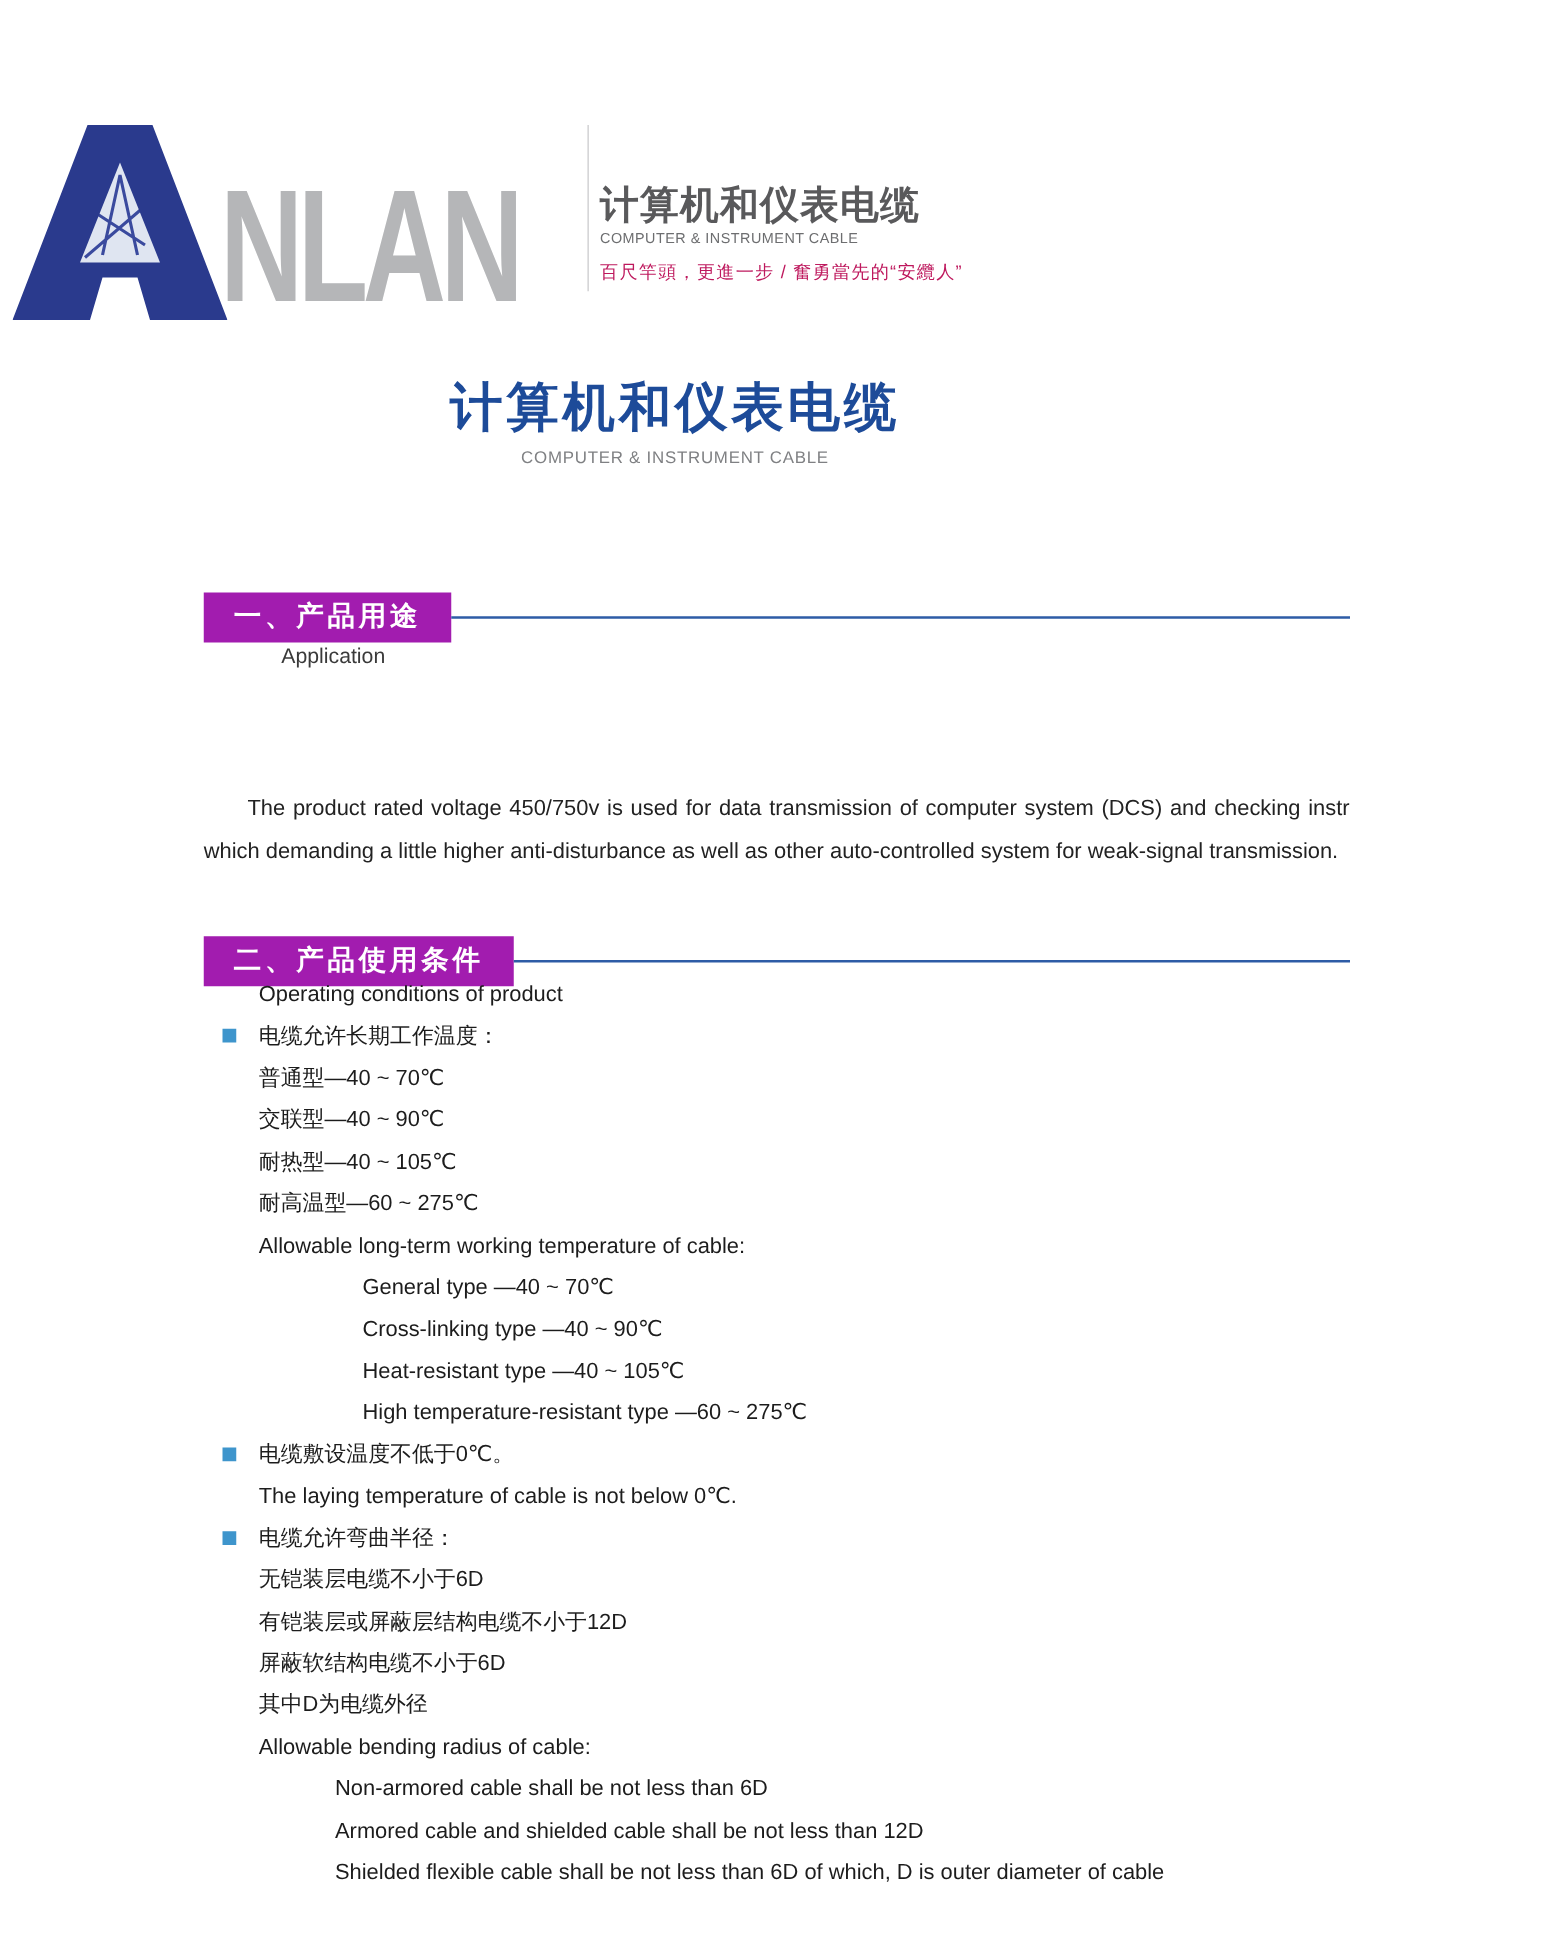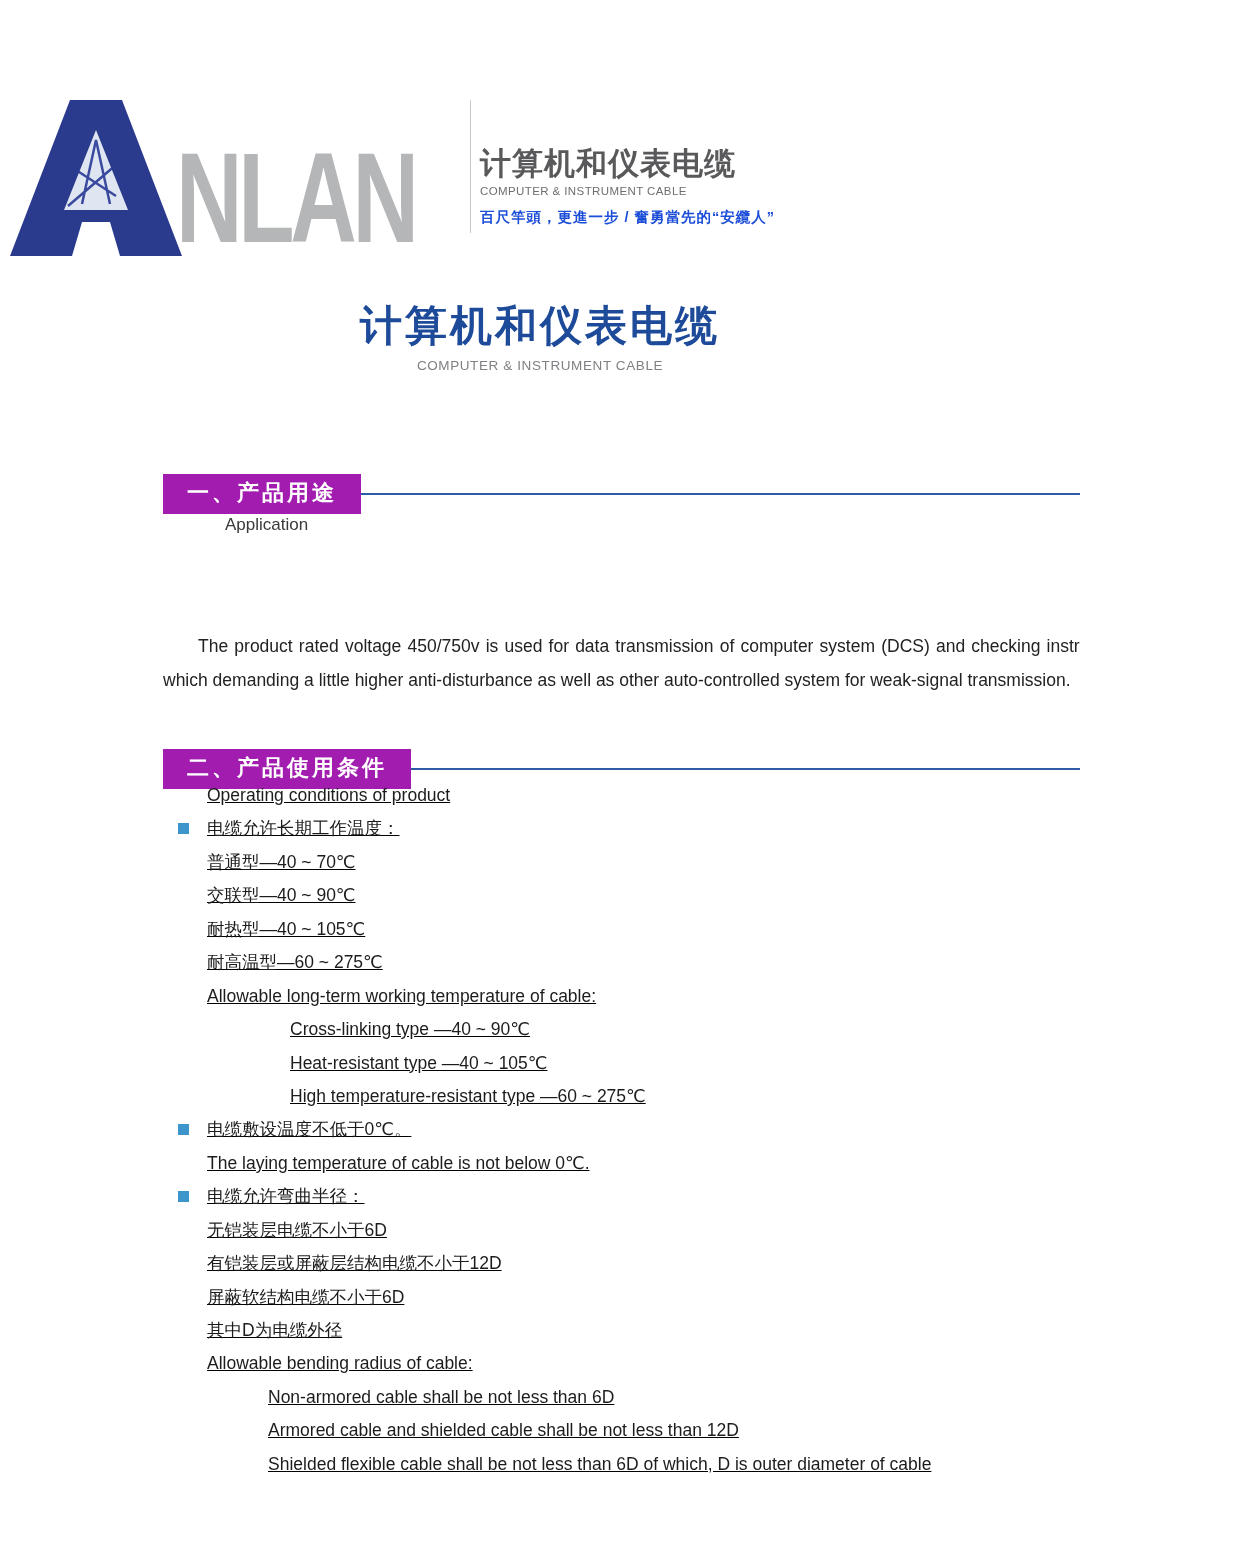--- a/index.html
+++ b/index.html
@@ -15,41 +15,41 @@
   .logo-rest{
     position:absolute;left:176px;top:142px;height:114px;
     font-size:128px;line-height:112px;font-weight:bold;color:#b5b6b8;
     letter-spacing:-6px;transform:scaleX(0.72);transform-origin:left bottom;
     white-space:nowrap;
   }
   .hdr-divider{position:absolute;left:470px;top:100px;width:1px;height:133px;background:#c9c9cb;}
   .hdr-titles{position:absolute;left:480px;top:144px;width:560px;}
   .hdr-title-zh{font-size:31px;font-weight:bold;color:#59595b;letter-spacing:1px;line-height:40px;}
   .hdr-title-en{font-size:11.5px;color:#6d6e70;letter-spacing:0.4px;margin-top:1px;}
-  .hdr-slogan{margin-top:11px;font-size:14.5px;font-weight:bold;color:#1d4ed8;letter-spacing:1px;}
+  .hdr-slogan{margin-top:11px;font-size:14.5px;font-weight:normal;color:#be185d;letter-spacing:1px;}
   .hdr-photo{position:absolute;left:1135px;top:100px;width:98px;height:156px;background:#b9babc;overflow:hidden;}
   
   .doc-title{position:absolute;left:0;right:0;top:298px;text-align:center;
     font-size:42px;font-weight:bold;color:#1d4b99;letter-spacing:3px;}
   .doc-subtitle{position:absolute;left:0;right:0;top:358px;text-align:center;
     font-size:13.5px;color:#7f8083;letter-spacing:0.6px;}
   
   .sec{position:absolute;left:163px;width:972px;display:flex;align-items:center;}
   .sec-1{top:474px;} .sec-2{top:720px;margin-top:29px;}
   .sec .box{background:#a21caf;color:#ffffff;font-size:22px;font-weight:bold;
     padding:4px 24px 6px 24px;letter-spacing:3px;white-space:nowrap;}
   .sec .rule{flex:1;height:2px;background:#2e5ca6;}
   .sec-sub{position:absolute;left:207px;font-size:17px;color:#3a3a3a;margin-left:18px;}
   .sub-1{top:515px;}
   
   .para{position:absolute;left:163px;width:974px;text-align:justify;color:#1c1c1c;}
   .para-zh{top:560px;font-size:17.5px;line-height:33.5px;text-indent:2em;}
   .para-en{top:629px;font-size:17.5px;line-height:34px;text-indent:2em;color:#222;}
   
-  .cond{position:absolute;left:163px;top:779px;width:980px;text-decoration:underline;}
+  .cond{position:absolute;left:163px;top:779px;width:980px;}
   .row{position:relative;height:33.45px;line-height:33.45px;
     padding-left:44px;font-size:17.5px;color:#1c1c1c;white-space:nowrap;}
   .row .sq{position:absolute;left:15px;top:11px;width:11px;height:11px;background:#3e95cc;}
   .row.i2{padding-left:127px;}
   .row.i3{padding-left:105px;}
 </style>
 </head>
 <body>
 
 <div class="page">
@@ -95,20 +95,21 @@
 
   <div class="cond">
     <div class="row">Operating conditions of product</div>
 
     <div class="row"><span class="sq"></span><span>电缆允许长期工作温度：</span></div>
     <div class="row"><span>普通型—40 ~ 70℃</span></div>
     <div class="row"><span>交联型—40 ~ 90℃</span></div>
     <div class="row"><span>耐热型—40 ~ 105℃</span></div>
     <div class="row"><span>耐高温型—60 ~ 275℃</span></div>
     <div class="row"><span>Allowable long-term working temperature of cable:</span></div>
+    <div class="row i2"><span>General type —40 ~ 70℃</span></div>
     <div class="row i2"><span>Cross-linking type —40 ~ 90℃</span></div>
     <div class="row i2"><span>Heat-resistant type —40 ~ 105℃</span></div>
     <div class="row i2"><span>High temperature-resistant type —60 ~ 275℃</span></div>
     <div class="row"><span class="sq"></span><span>电缆敷设温度不低于0℃。</span></div>
     <div class="row"><span>The laying temperature of cable is not below 0℃.</span></div>
     <div class="row"><span class="sq"></span><span>电缆允许弯曲半径：</span></div>
     <div class="row"><span>无铠装层电缆不小于6D</span></div>
     <div class="row"><span>有铠装层或屏蔽层结构电缆不小于12D</span></div>
     <div class="row"><span>屏蔽软结构电缆不小于6D</span></div>
     <div class="row"><span>其中D为电缆外径</span></div>

